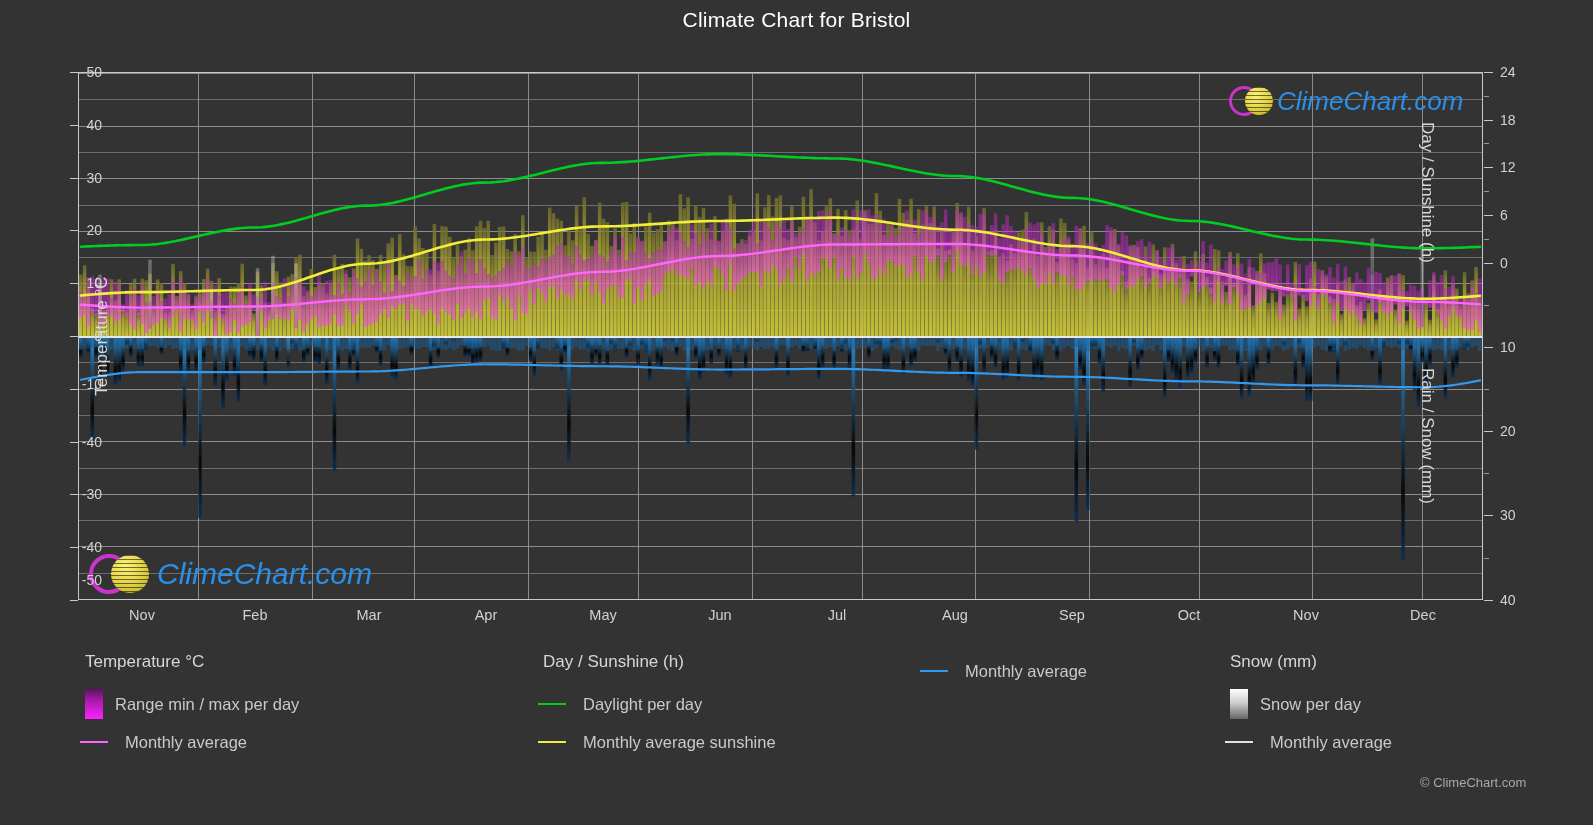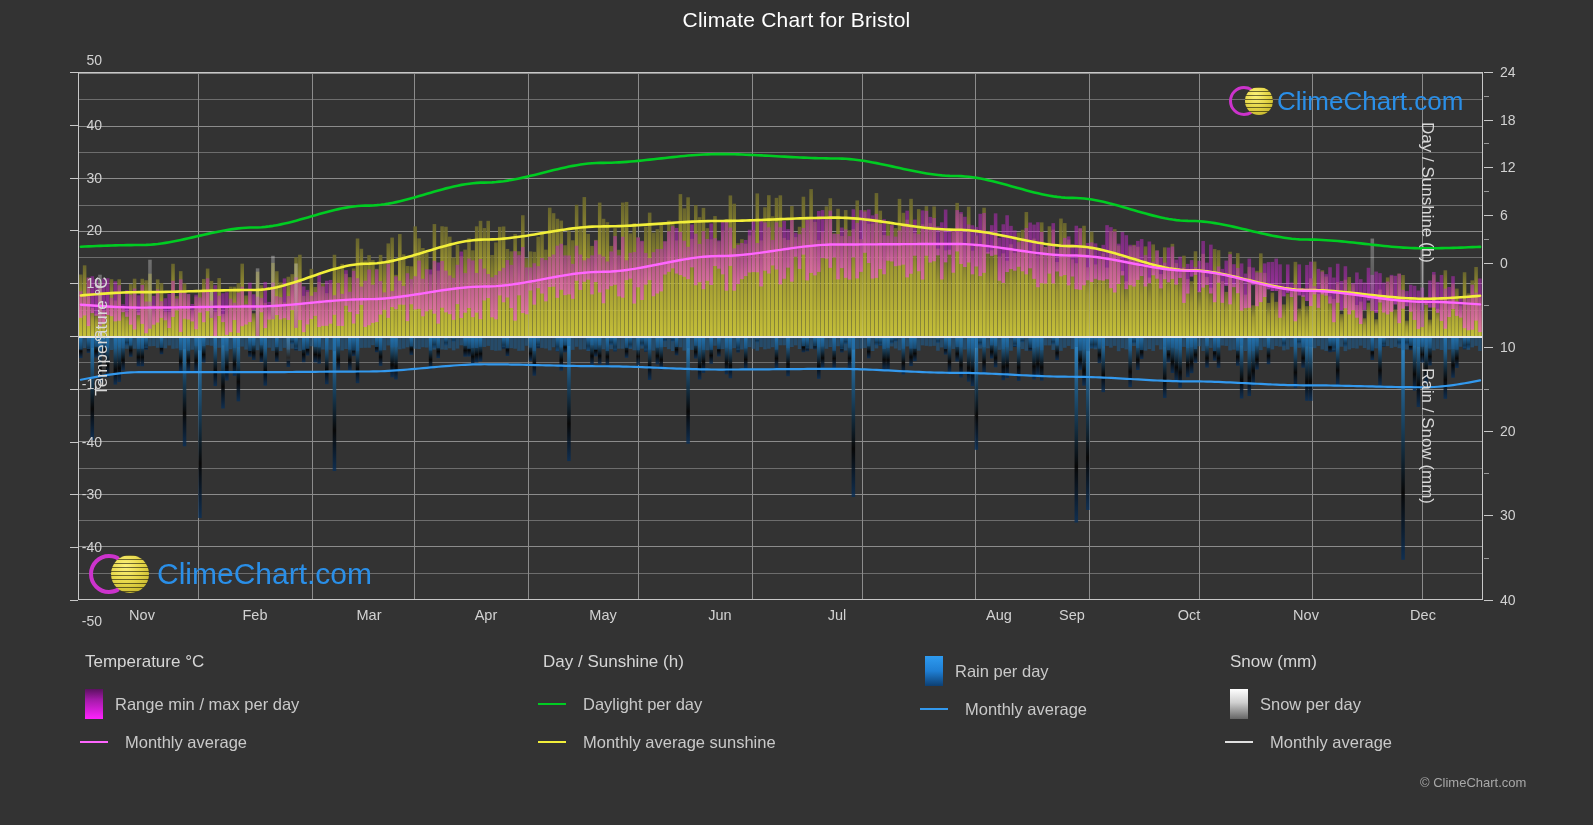--- a/index.html
+++ b/index.html
@@ -147,21 +147,21 @@
     transform-origin: left top;
   }
   .axis-title-right.bottom {
     left: 1437px;
     top: 368px;
     transform: rotate(90deg);
     transform-origin: left top;
   }
 
   
-  .wm { position: absolute; display: flex; align-items: center; }
+  .wm { position: absolute; display: flex; align-items: center; font-style: italic; }
   .wm .logo { position: relative; }
   .wm .ring {
     position: absolute;
     border-radius: 50%;
     border-style: solid;
     border-color: #cc33cc;
     box-sizing: border-box;
   }
   .wm .globe {
     position: absolute;
@@ -1631,31 +1631,31 @@
         <div class="ring" style="left:0px; top:3px; width:40px; height:40px; border-width:4px; clip-path: inset(0 24% 0 0);"></div>
         <div class="globe" style="left:22px; top:4px; width:38px; height:38px;"></div>
       </div>
       <div class="wtext" style="font-size:30px; margin-left:-2px;">ClimeChart.com</div>
     </div>
 
   </div>
 
   <div class="axis-title-left">Temperature °C</div>
 
-  <div class="ytick-left" style="top:60px">50</div>
+  <div class="ytick-left" style="top:72px">50</div>
   <div class="ytick-left" style="top:124.8px">40</div>
   <div class="ytick-left" style="top:177.6px">30</div>
   <div class="ytick-left" style="top:230.4px">20</div>
   <div class="ytick-left" style="top:283.2px">10</div>
   <div class="ytick-left" style="top:336px">0</div>
   <div class="ytick-left" style="top:384px">-10</div>
   <div class="ytick-left" style="top:441.6px">-40</div>
   <div class="ytick-left" style="top:494.4px">-30</div>
   <div class="ytick-left" style="top:547.2px">-40</div>
-  <div class="ytick-left" style="top:621px">-50</div>
+  <div class="ytick-left" style="top:580px">-50</div>
 
   <div class="tickmark-left" style="top:72px"></div>
   <div class="tickmark-left" style="top:124.8px"></div>
   <div class="tickmark-left" style="top:177.6px"></div>
   <div class="tickmark-left" style="top:230.4px"></div>
   <div class="tickmark-left" style="top:283.2px"></div>
   <div class="tickmark-left" style="top:336px"></div>
   <div class="tickmark-left" style="top:388.8px"></div>
   <div class="tickmark-left" style="top:441.6px"></div>
   <div class="tickmark-left" style="top:494.4px"></div>
@@ -1694,21 +1694,21 @@
   <div class="minor-right" style="top:473.3px"></div>
   <div class="minor-right" style="top:557.7px"></div>
 
   <div class="xtick-label" style="left:142px">Nov</div>
   <div class="xtick-label" style="left:255px">Feb</div>
   <div class="xtick-label" style="left:369px">Mar</div>
   <div class="xtick-label" style="left:486px">Apr</div>
   <div class="xtick-label" style="left:603px">May</div>
   <div class="xtick-label" style="left:720px">Jun</div>
   <div class="xtick-label" style="left:837px">Jul</div>
-  <div class="xtick-label" style="left:999px">Aug</div>
+  <div class="xtick-label" style="left:955px">Aug</div>
   <div class="xtick-label" style="left:1072px">Sep</div>
   <div class="xtick-label" style="left:1189px">Oct</div>
   <div class="xtick-label" style="left:1306px">Nov</div>
   <div class="xtick-label" style="left:1423px">Dec</div>
 
   <div class="legend-col" style="left:85px; width:430px;">
     <div class="legend-head">Temperature °C</div>
     <div class="legend-row">
       <span class="sw-box temp"></span>
       <span class="legend-label">Range min / max per day</span>
@@ -1726,24 +1726,20 @@
       <span class="legend-label">Daylight per day</span>
     </div>
     <div class="legend-row">
       <span class="sw-line" style="border-top-color:#f2ef3a;"></span>
       <span class="legend-label">Monthly average sunshine</span>
     </div>
   </div>
 
   <div class="legend-col" style="left:925px; width:280px;">
     <div class="legend-row">
-      <span class="sw-box rain"></span>
-      <span class="legend-label">Rain per day</span>
-    </div>
-    <div class="legend-row">
       <span class="sw-line" style="border-top-color:#3399ee;"></span>
       <span class="legend-label">Monthly average</span>
     </div>
   </div>
 
   <div class="legend-col" style="left:1230px; width:300px;">
     <div class="legend-head">Snow (mm)</div>
     <div class="legend-row">
       <span class="sw-box snow"></span>
       <span class="legend-label">Snow per day</span>

